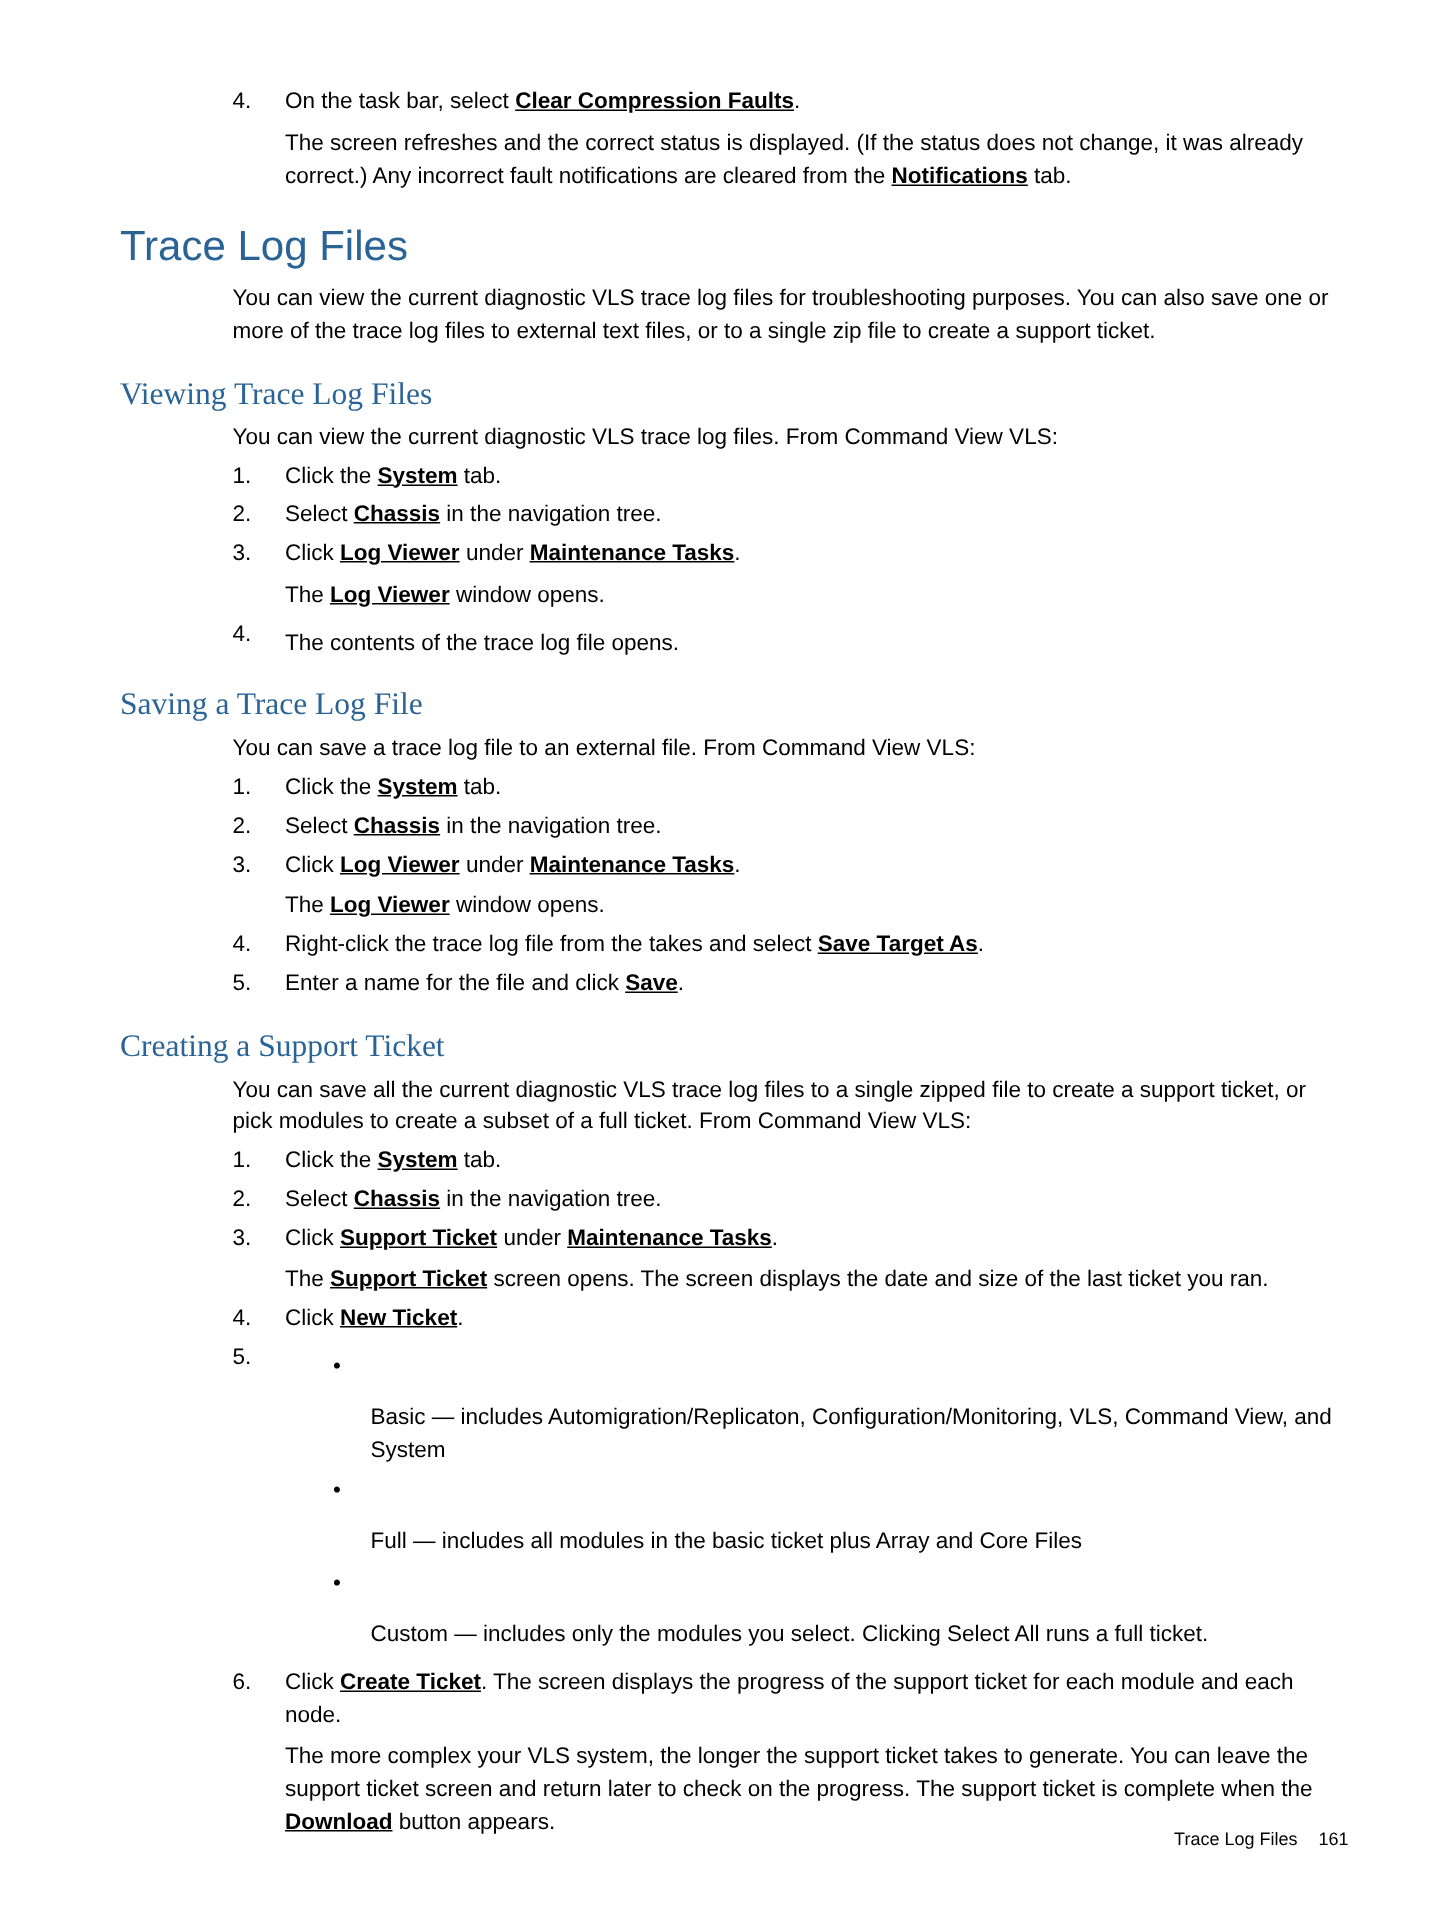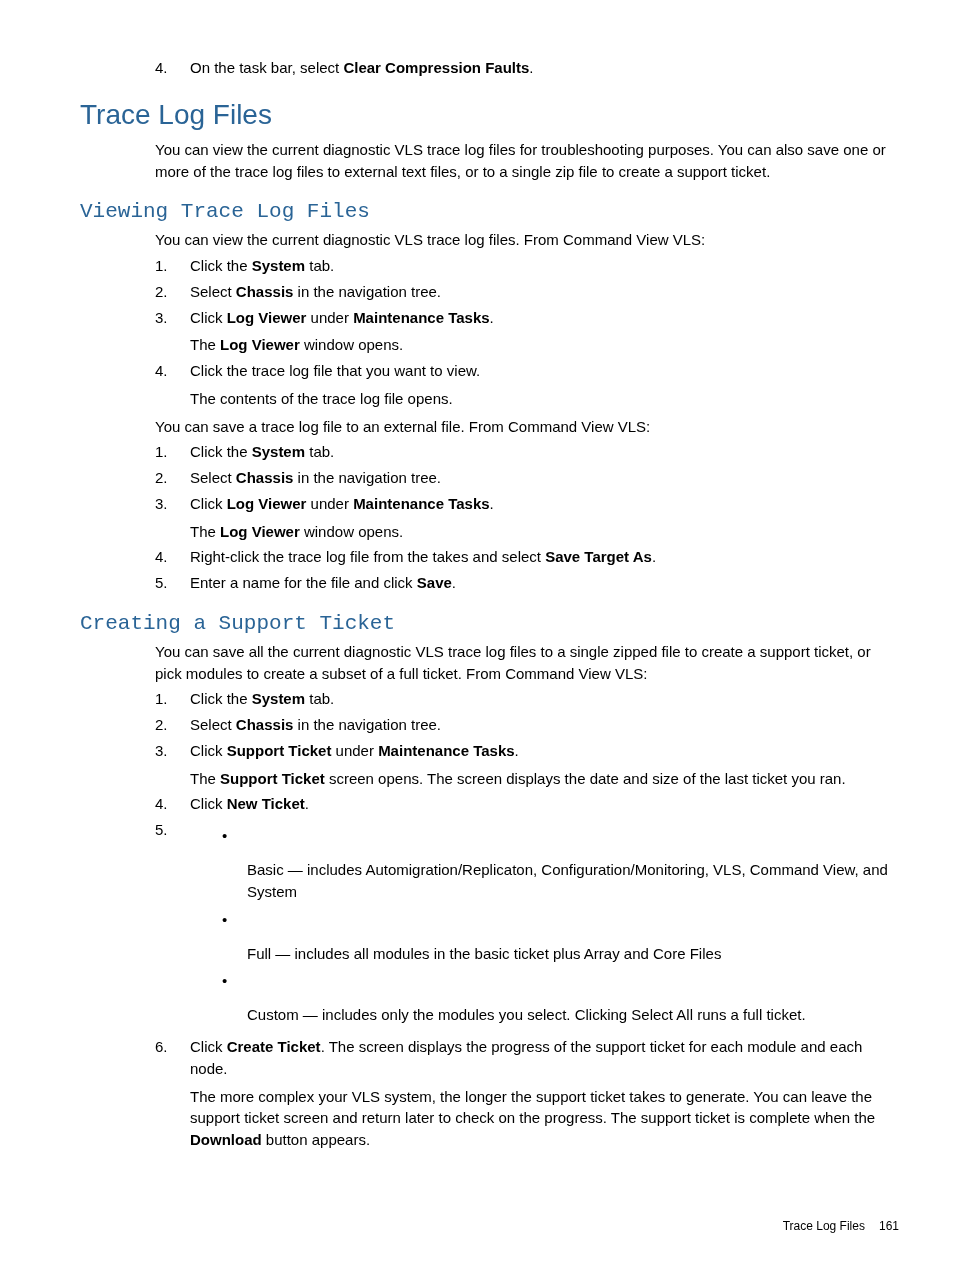--- a/index.html
+++ b/index.html
@@ -21,21 +21,21 @@
     font-size: 28px;
     font-weight: normal;
     margin: 0 0 8px 0;
     font-family: "Trebuchet MS", Arial, sans-serif;
   }
   .h2 {
     color: #2a6496;
     font-size: 21px;
     font-weight: normal;
     margin: 18px 0 6px 0;
-    font-family: Liberation Mono, monospace;
+    font-family: Liberation Serif, serif;
   }
   .body-indent {
     margin-left: 75px;
     font-size: 15px;
     line-height: 1.45;
   }
   .para {
     margin: 0 0 4px 0;
   }
   .num-list {
@@ -60,21 +60,21 @@
     margin: 6px 0 6px 32px;
   }
   .bullet-row .dot {
     width: 25px;
     flex: 0 0 25px;
   }
   .bullet-row .bcontent {
     flex: 1;
     margin-top: 34px;
   }
-  b { font-weight: bold; }
+  b { font-weight: bold; text-decoration: underline; }
   .footer {
     position: absolute;
     bottom: 38px;
     right: 55px;
     font-size: 12px;
   }
   .footer .sec {
     margin-right: 14px;
   }
 </style>
@@ -82,20 +82,23 @@
 <body>
 
 <div class="page">
 
   <div class="body-indent">
     <div class="num-list">
       <div class="num-row">
         <div class="num">4.</div>
         <div class="content">
           <span>On the task bar, select </span><b>Clear Compression Faults</b><span>.</span>
+          <div class="sub">
+            <span>The screen refreshes and the correct status is displayed. (If the status does not change, it was already correct.) Any incorrect fault notifications are cleared from the </span><b>Notifications</b><span> tab.</span>
+          </div>
         </div>
       </div>
     </div>
   </div>
 
   <div style="height:14px"></div>
 
   <div class="h1">Trace Log Files</div>
   <div class="body-indent">
     <p class="para">You can view the current diagnostic VLS trace log files for troubleshooting purposes. You can also save one or more of the trace log files to external text files, or to a single zip file to create a support ticket.</p>
@@ -116,27 +119,27 @@
       <div class="num-row">
         <div class="num">3.</div>
         <div class="content">
           <span>Click </span><b>Log Viewer</b><span> under </span><b>Maintenance Tasks</b><span>.</span>
           <div class="sub"><span>The </span><b>Log Viewer</b><span> window opens.</span></div>
         </div>
       </div>
       <div class="num-row">
         <div class="num">4.</div>
         <div class="content">
-          <span>Click the trace log file that you want to view.</span>
           <div class="sub">The contents of the trace log file opens.</div>
         </div>
       </div>
     </div>
   </div>
 
+  <div class="h2">Saving a Trace Log File</div>
   <div class="body-indent">
     <p class="para">You can save a trace log file to an external file. From Command View VLS:</p>
     <div class="num-list">
       <div class="num-row">
         <div class="num">1.</div>
         <div class="content"><span>Click the </span><b>System</b><span> tab.</span></div>
       </div>
       <div class="num-row">
         <div class="num">2.</div>
         <div class="content"><span>Select </span><b>Chassis</b><span> in the navigation tree.</span></div>

